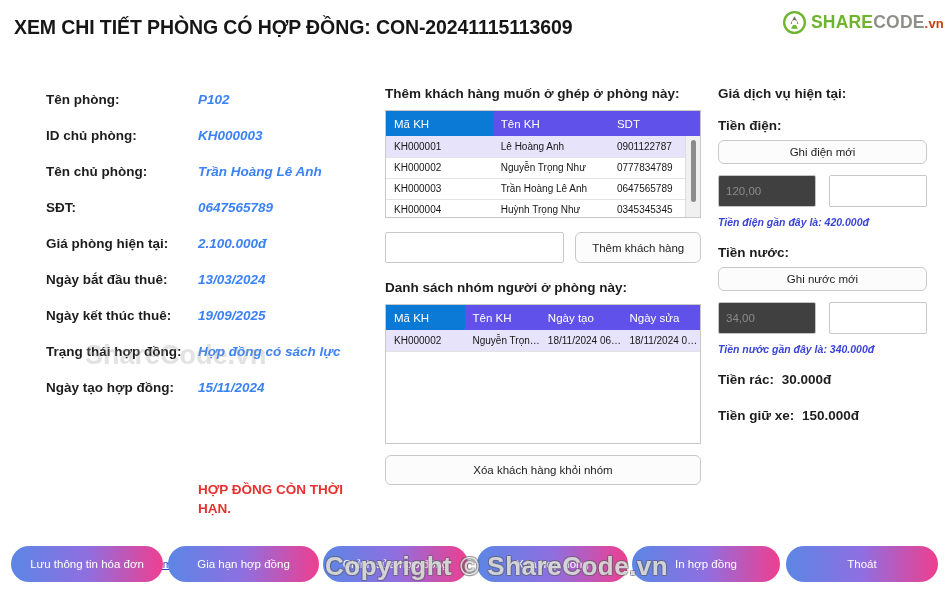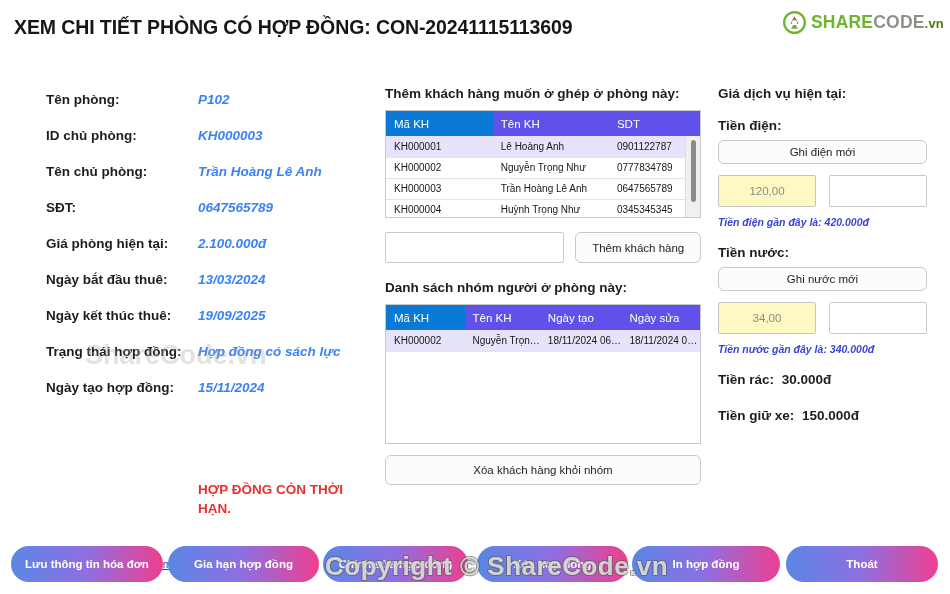--- a/index.html
+++ b/index.html
@@ -17,21 +17,21 @@
   #page-title {
     position:absolute; left:14px; top:16px;
     font-size:19.5px; font-weight:bold; color:#161616;
     letter-spacing:-0.1px; white-space:nowrap;
   }
   #logo { position:absolute; right:6px; top:11px; display:flex; align-items:center; gap:5px; }
   #logo-mark { width:23px; height:23px; position:relative; }
   #logo-text { font-size:17.5px; font-weight:bold; letter-spacing:0.2px; line-height:1; }
   .logo-share { color:#6fb42e; }
   .logo-code { color:#8f8f8a; }
-  .logo-vn { color:#4d7c0f; font-size:13px; }
+  .logo-vn { color:#c2410c; font-size:13px; }
 
   
   #col-left   { position:absolute; left:46px;  top:92px;  width:330px; }
   #col-mid    { position:absolute; left:385px; top:86px;  width:316px; }
   #col-right  { position:absolute; left:718px; top:86px;  width:224px; }
 
   
   .detail-row { position:relative; height:36px; }
   .detail-label {
     position:absolute; left:0; top:0;
@@ -90,21 +90,21 @@
     border:1px solid #c9c9c9; background:#fcfcfc; color:#1d1d1d;
     font-size:11.5px; font-family:inherit;
     display:flex; align-items:center; justify-content:center;
     border-radius:6px; cursor:pointer; user-select:none;
   }
   .wf-input {
     border:1px solid #c9c9c9; background:#ffffff;
     font-size:11.5px; font-family:inherit; color:#161616;
     padding:0 7px; border-radius:2px;
   }
-  .wf-input.readonly { background:#fef9c3; border-color:#c4c4c4; color:#8b8b8b;text-align:center; }
+  .wf-input.readonly { background:#404040; border-color:#c4c4c4; color:#8b8b8b; }
 
   
   #grid-customers { height:108px; margin-bottom:0; }
   #mid-row-add { display:flex; gap:11px; margin-top:14px; }
   #input-add-customer { width:180px; height:31px; }
   #btn-add-customer { width:126px; height:31px; }
   #grid-group { height:140px; }
   #btn-remove-customer { width:100%; height:30px; margin-top:11px; }
 
   
@@ -119,21 +119,21 @@
     font-size:10.5px; font-style:italic; font-weight:bold;
     color:#3a44d6; margin:0 0 17px 0; white-space:nowrap;
   }
   .svc-static {
     font-size:13.5px; font-weight:bold; color:#1d1d1d;
     margin:0 0 21px 0; white-space:nowrap;
   }
 
   
   #action-bar {
-    position:absolute; left:0; bottom:0; width:764px; height:60px;font-weight:bold;
+    position:absolute; left:0; bottom:0; width:764px; height:60px;
   }
   .action-btn {
     position:absolute; top:12px; height:36px;
     border:none; border-radius:18px;
     color:#ffffff; font-size:11.5px; font-family:inherit;
     display:flex; align-items:center; justify-content:center;
     cursor:pointer; user-select:none;
     background:linear-gradient(90deg,#5b86e5 0%,#8f6fe0 50%,#ee3f8f 100%);
   }
 

